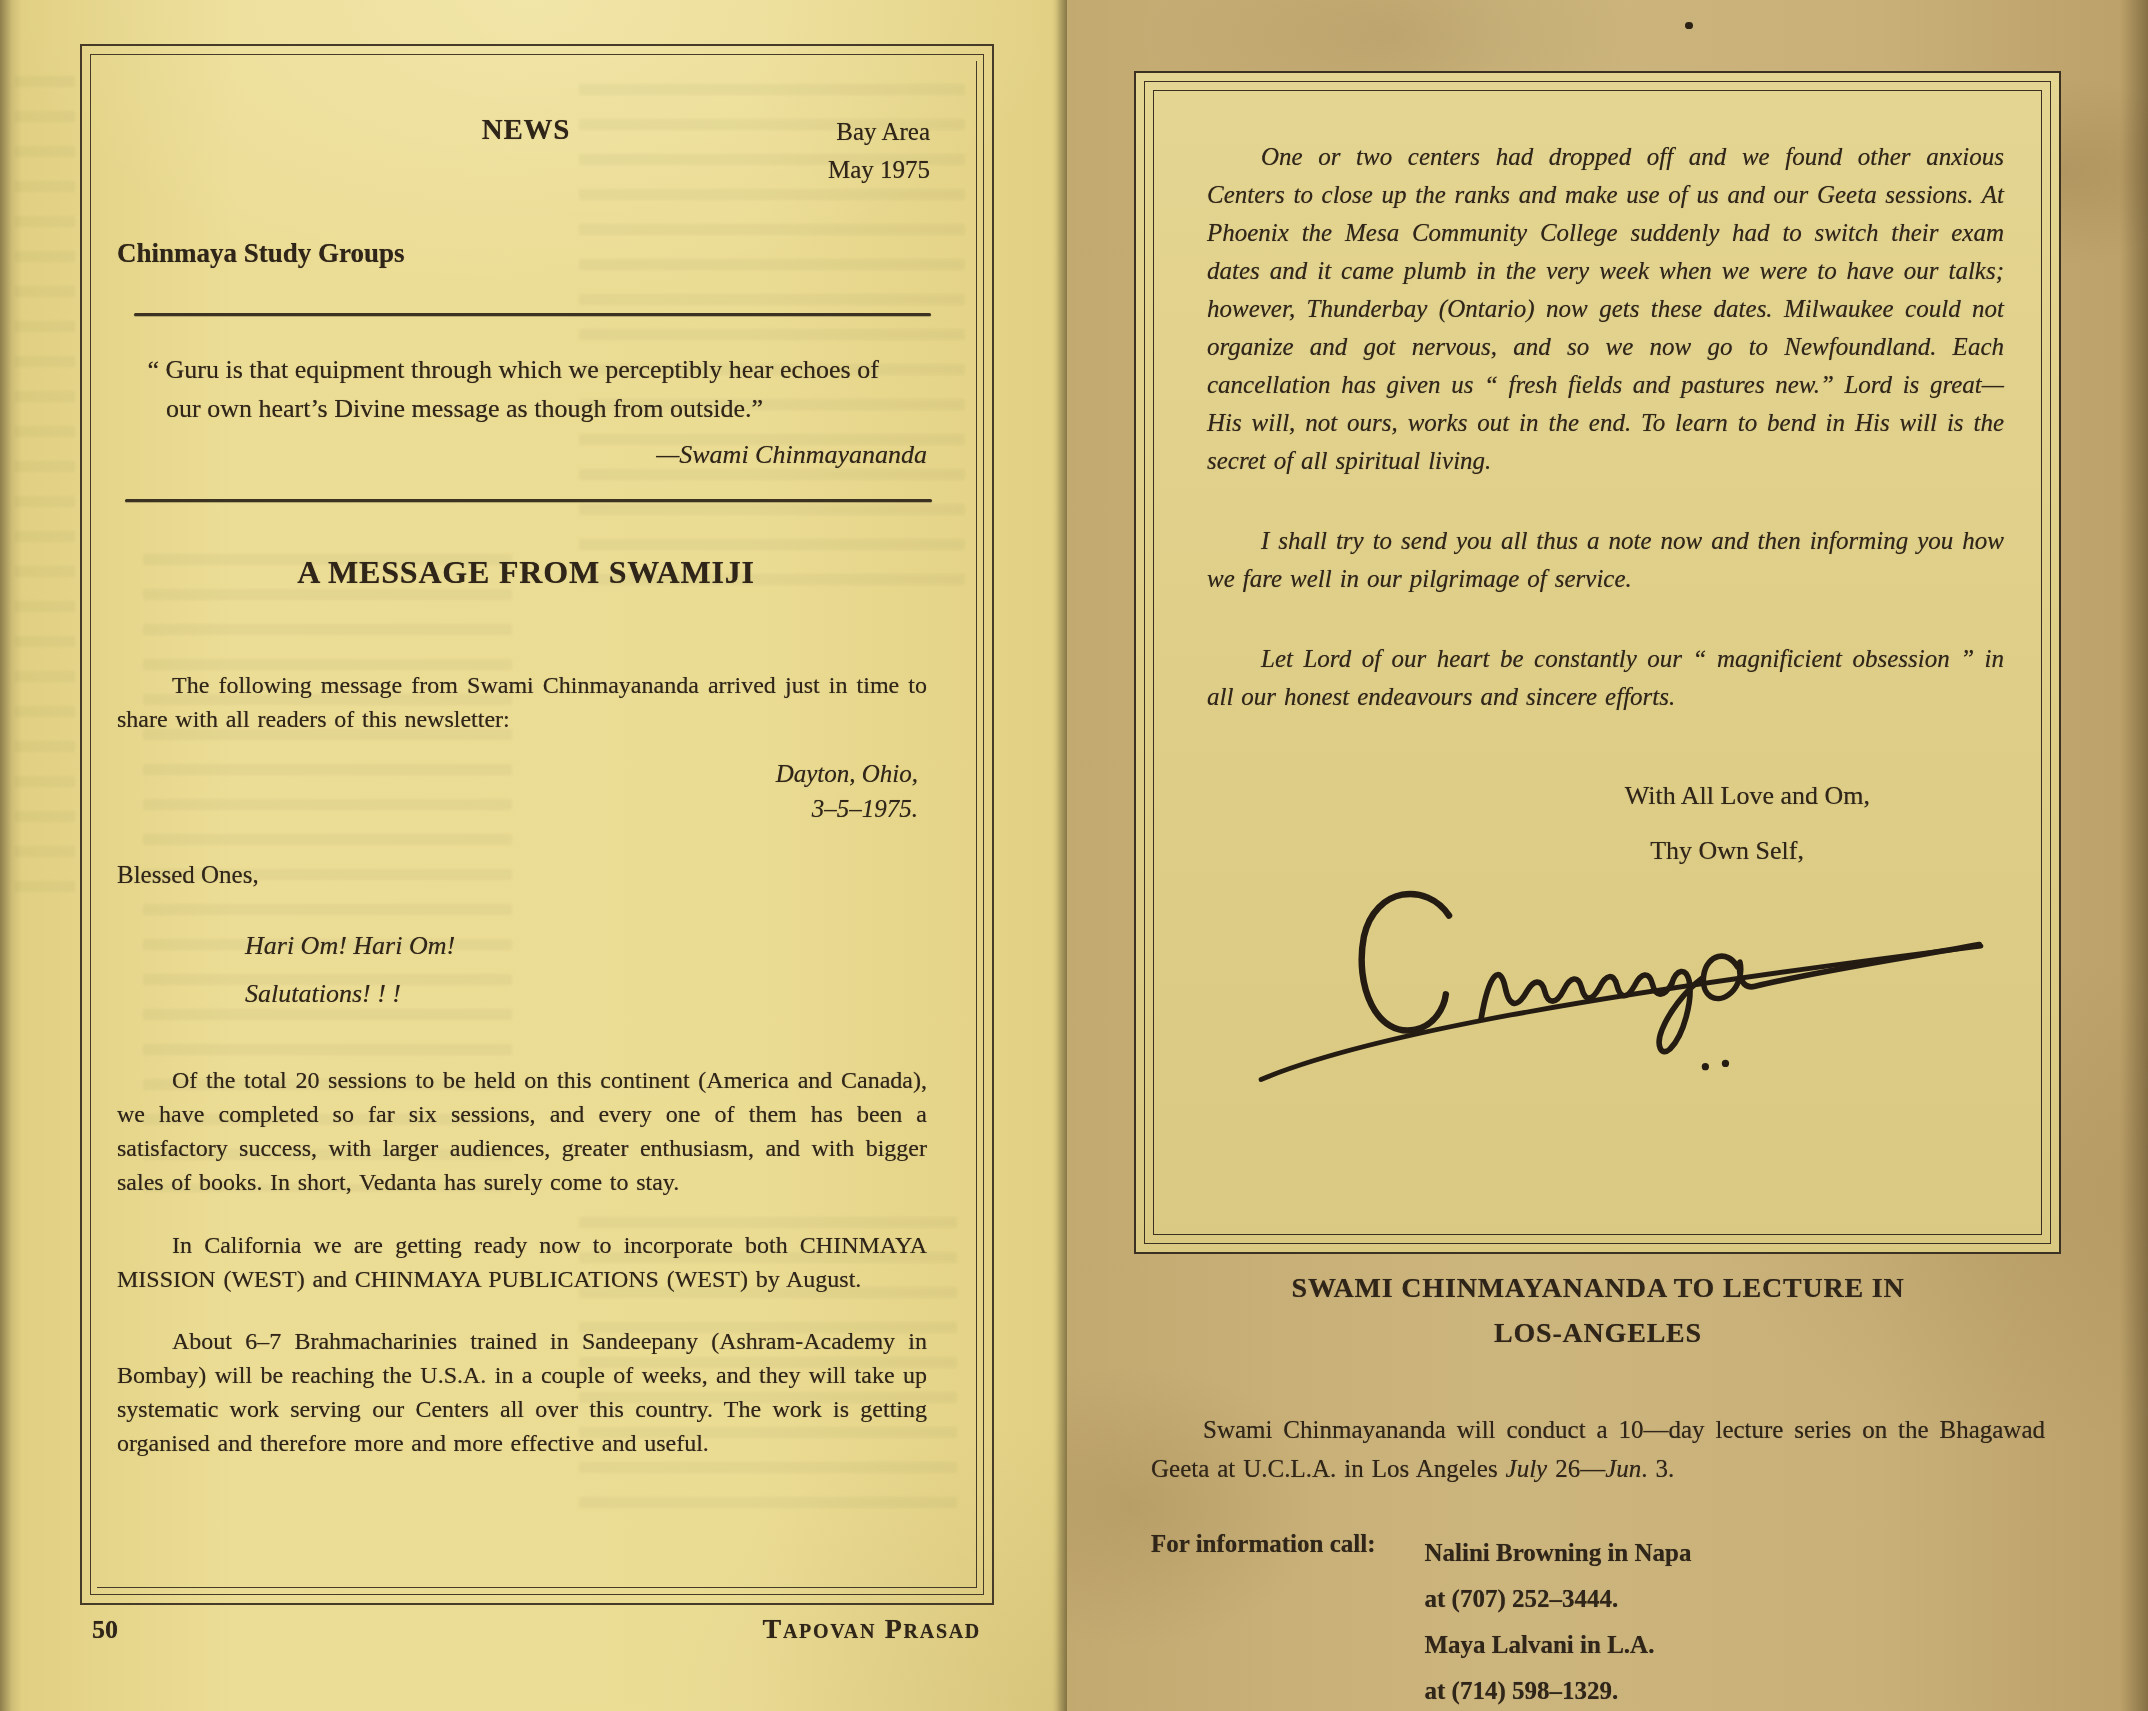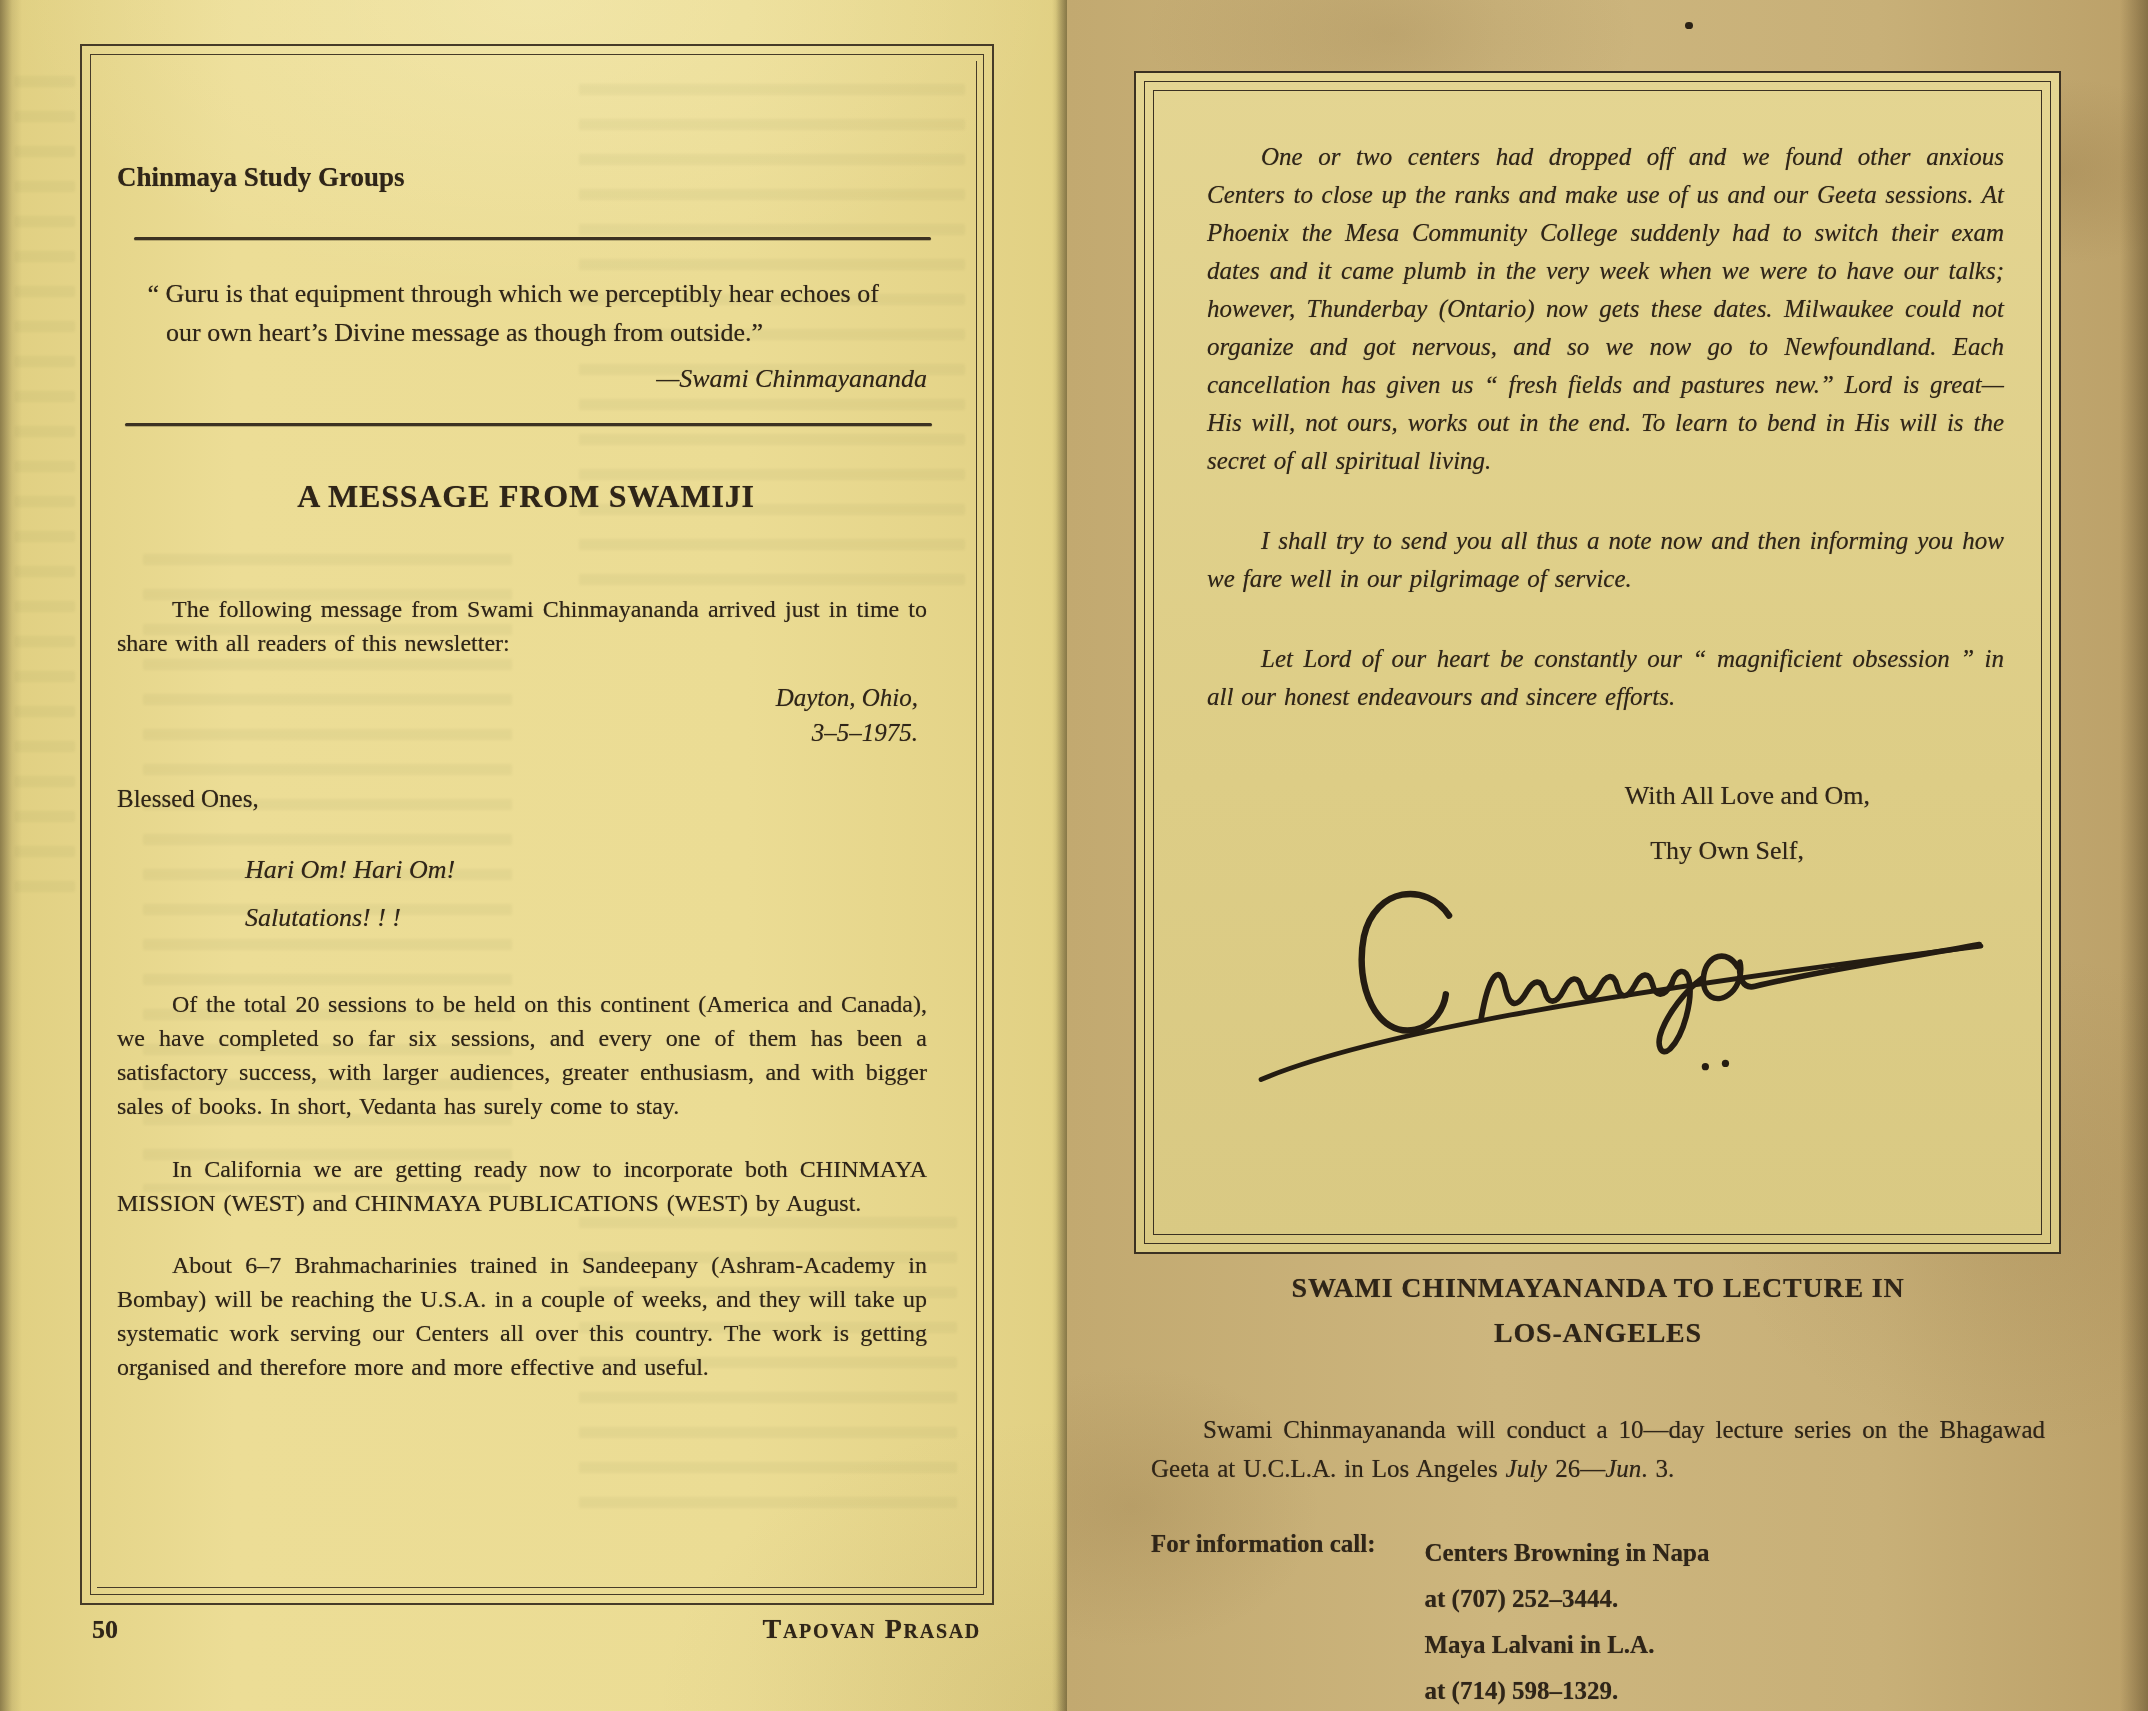--- a/index.html
+++ b/index.html
@@ -118,20 +118,27 @@
     <div class="ghost" style="left:579px; top:84px; width:386px; height:520px;"></div>
     <div class="ghost" style="left:143px; top:554px; width:369px; height:638px;"></div>
     <div class="ghost" style="left:579px; top:1217px; width:378px; height:294px;"></div>
 
     <div class="frame">
       <div class="inner"></div>
       <div class="inner2"></div>
     </div>
 
     <div class="lp-content">
+      <div class="lp-header">
+        <div class="news ink">NEWS</div>
+        <div class="issue ink">
+          <div>Bay Area</div>
+          <div>May 1975</div>
+        </div>
+      </div>
 
       <div class="study-groups ink">Chinmaya Study Groups</div>
 
       <div class="rule rule1"></div>
 
       <div class="quote ink">“ Guru is that equipment through which we perceptibly hear echoes of our own heart’s Divine message as though from outside.”</div>
       <div class="attribution ink">—Swami Chinmayananda</div>
 
       <div class="rule rule2"></div>
 
@@ -204,21 +211,21 @@
         <div>LOS-ANGELES</div>
       </div>
 
       <div class="ann-body ink">
         <span>Swami Chinmayananda will conduct a 10—day lecture series on the Bhagawad Geeta at U.C.L.A. in Los Angeles </span><i>July</i><span> 26—</span><i>Jun</i><span>. 3.</span>
       </div>
 
       <div class="info-row">
         <div class="info-label ink">For information call:</div>
         <div class="contacts ink">
-          <div>Centers Browning in Napa</div>
+          <div>Nalini Browning in Napa</div>
           <div>at (707) 252–3444.</div>
           <div>Maya Lalvani in L.A.</div>
           <div>at (714) 598–1329.</div>
         </div>
       </div>
     </div>
 
     <div class="edge-right"></div>
   </section>
 </div>

